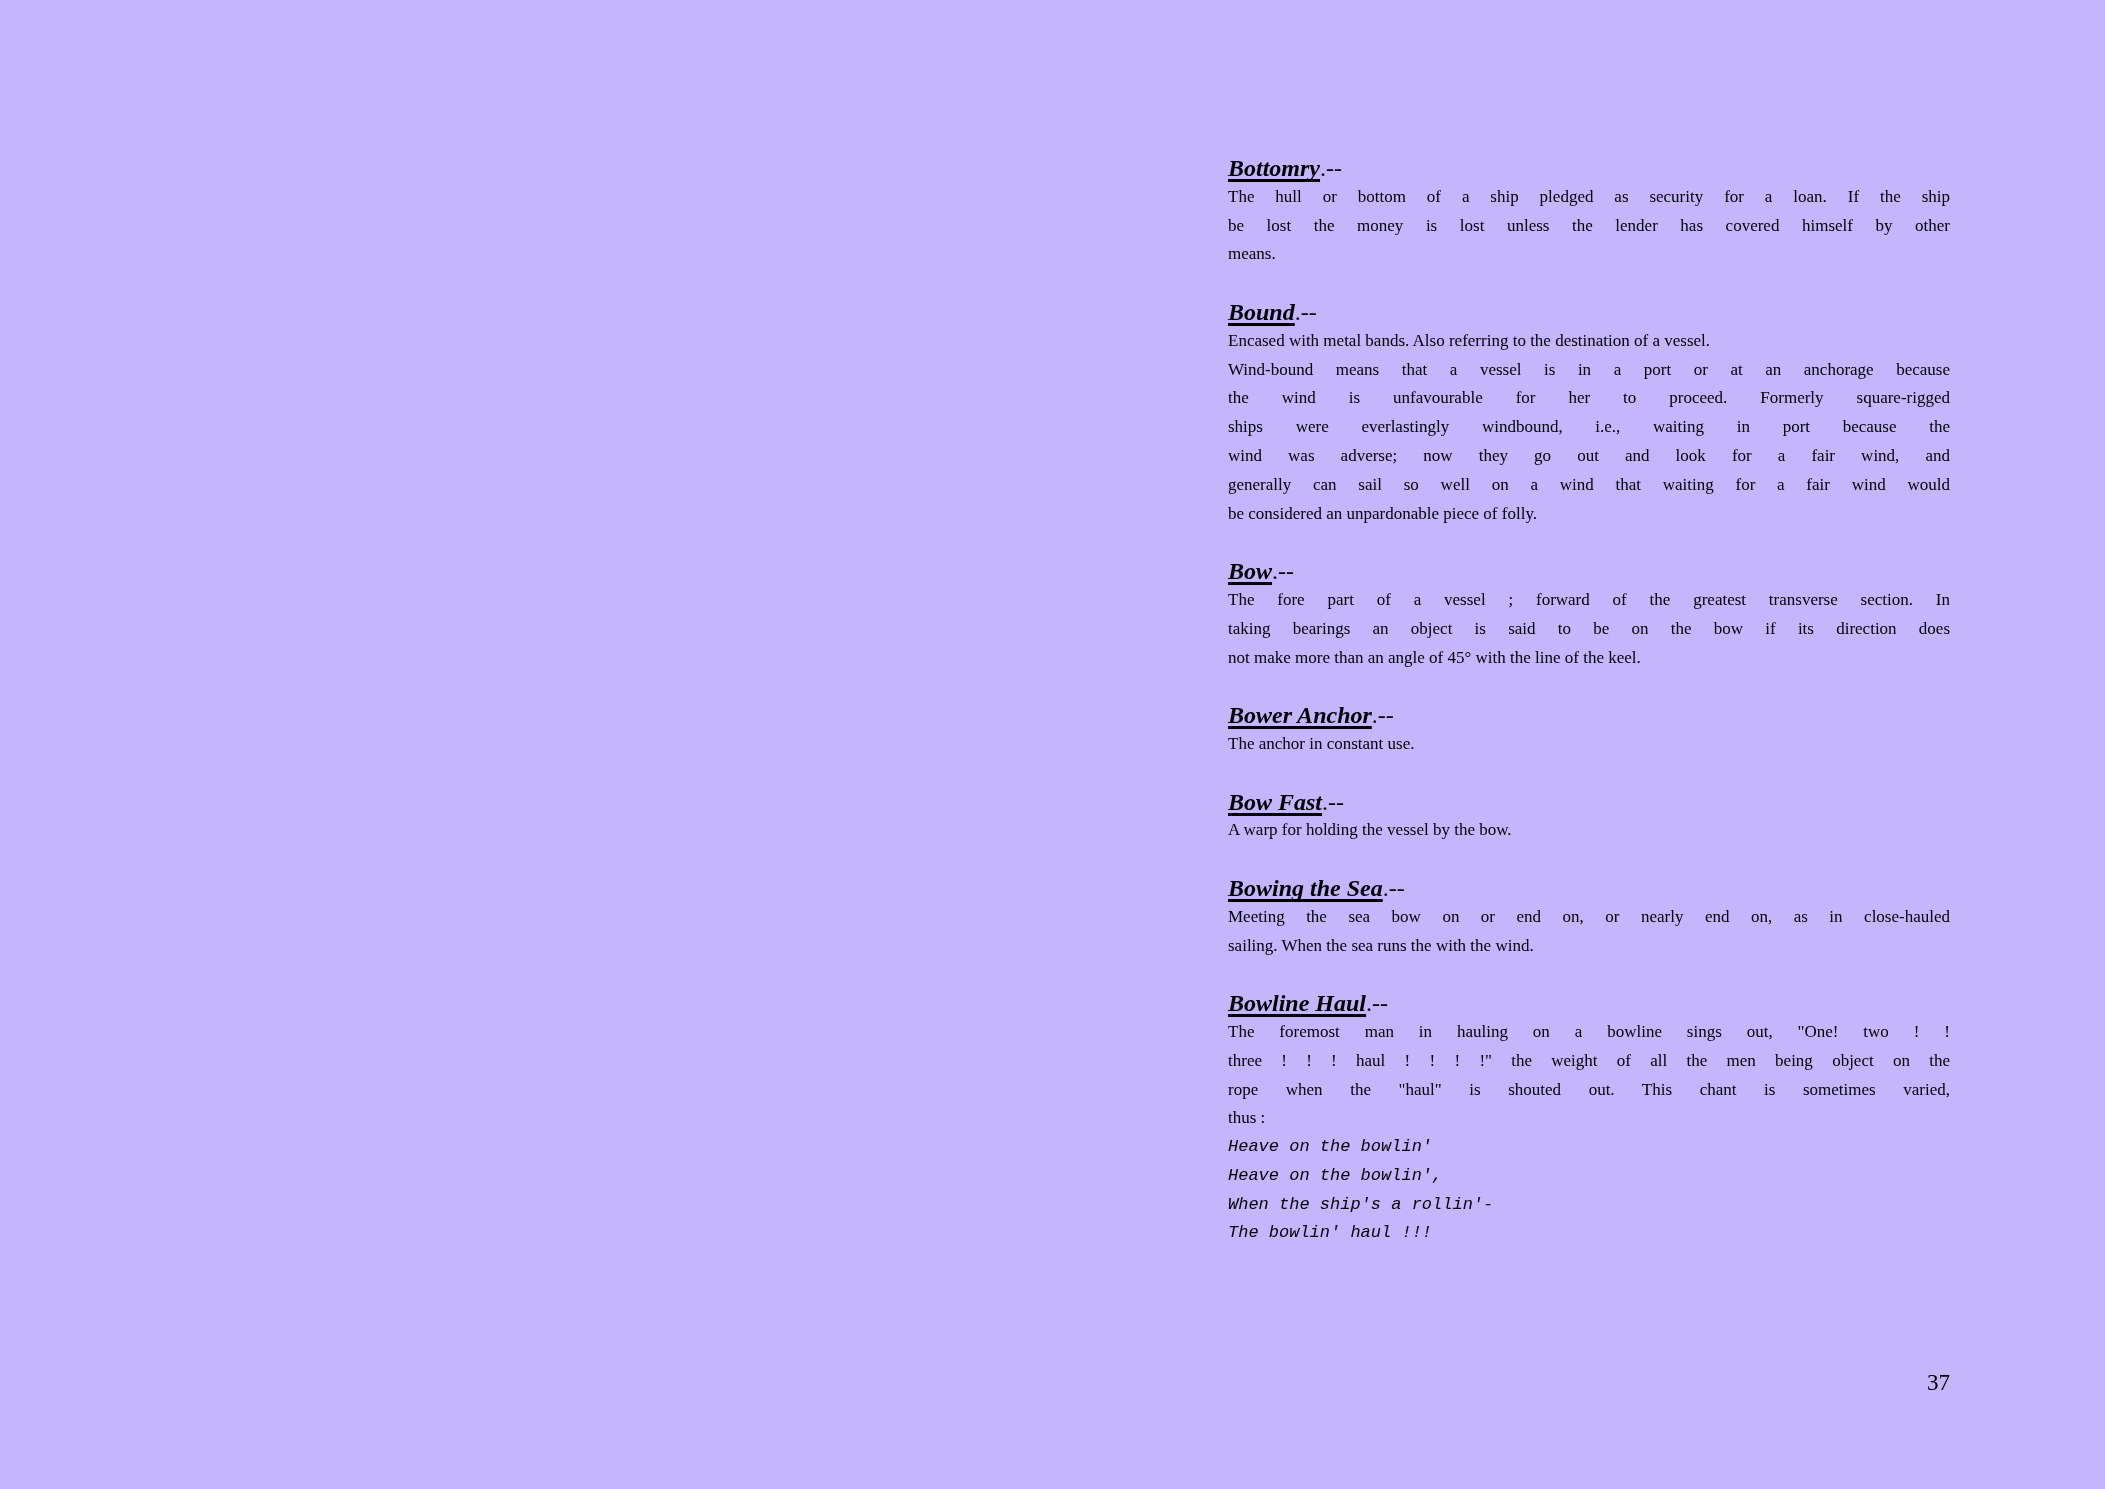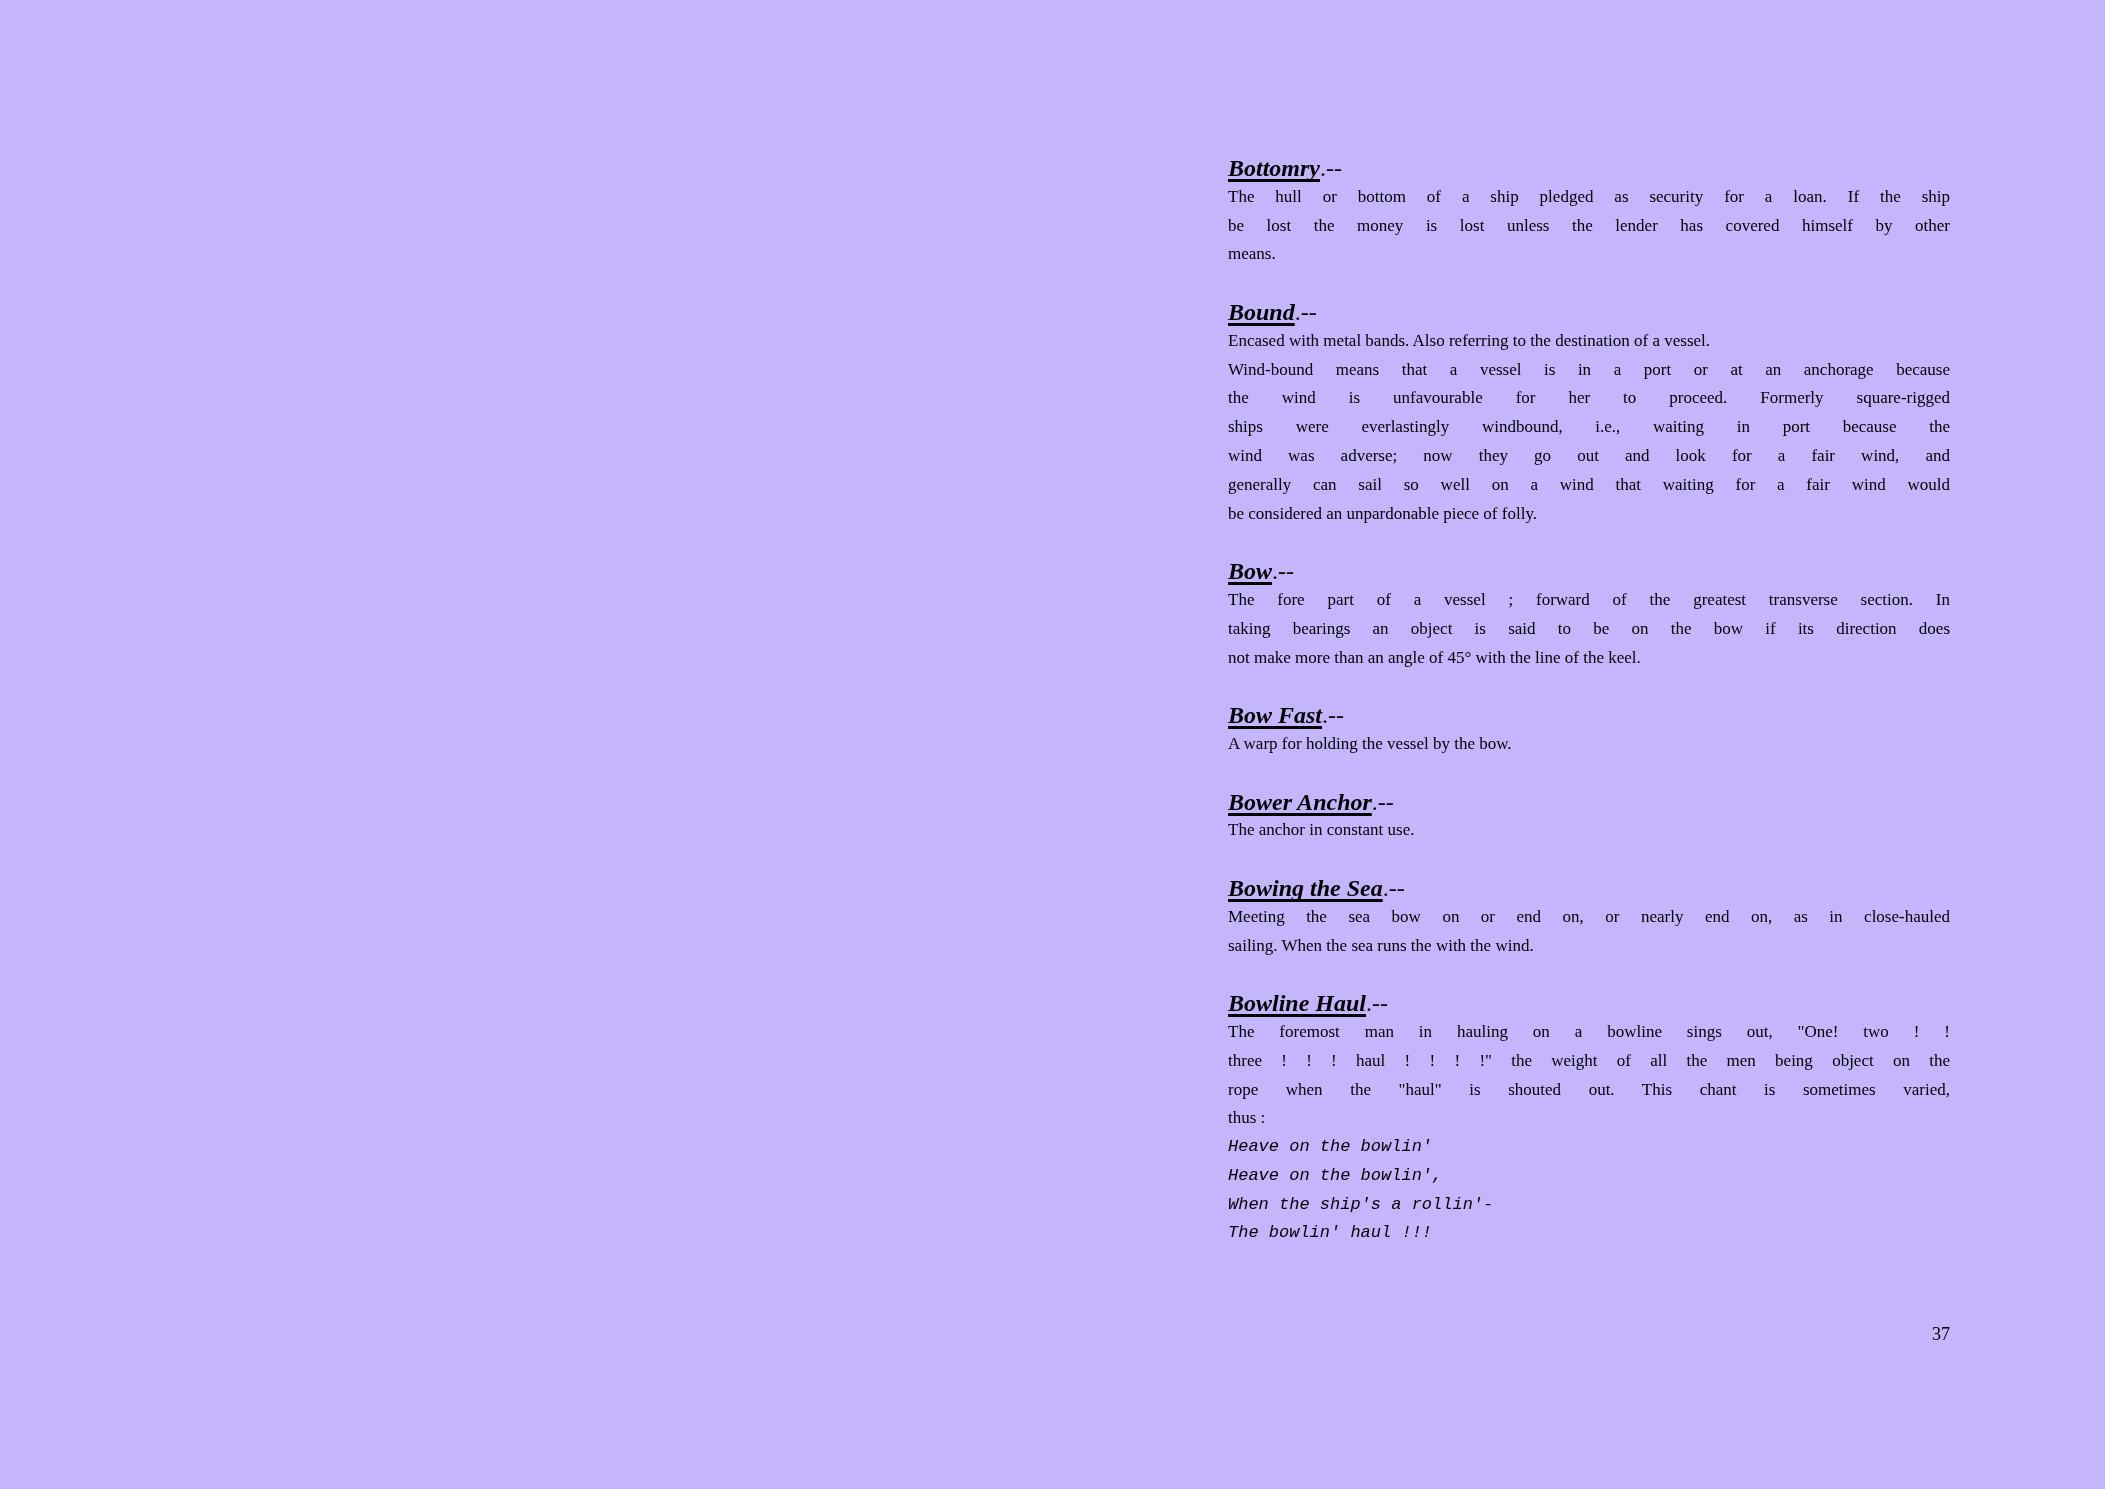--- a/index.html
+++ b/index.html
@@ -59,24 +59,24 @@
   .line.nj {
     white-space: nowrap;
   }
   .line.it {
     font-style: italic;
     font-family: Liberation Mono, monospace;
   }
   .page-number {
     position: absolute;
     left: 1228px;
-    top: 1320px;
+    top: 1369px;
     width: 722px;
     text-align: right;
-    font-size: 18px;
+    font-size: 23px;
     line-height: 28.8px;
   }
 </style>
 </head>
 <body>
 
 <div class="page">
   <div class="glossary-column">
       <section class="entry">
         <div class="heading"><span class="term">Bottomry</span><span class="sep">.--</span></div>
@@ -94,26 +94,26 @@
         <div class="line j">generally can sail so well on a wind that waiting for a fair wind would</div>
         <div class="line nj">be considered an unpardonable piece of folly.</div>
       </section>
       <section class="entry">
         <div class="heading"><span class="term">Bow</span><span class="sep">.--</span></div>
         <div class="line j">The fore part of a vessel ; forward of the greatest transverse section. In</div>
         <div class="line j">taking bearings an object is said to be on the bow if its direction does</div>
         <div class="line nj">not make more than an angle of 45° with the line of the keel.</div>
       </section>
       <section class="entry">
+        <div class="heading"><span class="term">Bower Anchor</span><span class="sep">.--</span></div>
+        <div class="line nj">The anchor in constant use.</div>
+      </section>
+      <section class="entry">
         <div class="heading"><span class="term">Bow Fast</span><span class="sep">.--</span></div>
         <div class="line nj">A warp for holding the vessel by the bow.</div>
-      </section>
-      <section class="entry">
-        <div class="heading"><span class="term">Bower Anchor</span><span class="sep">.--</span></div>
-        <div class="line nj">The anchor in constant use.</div>
       </section>
       <section class="entry">
         <div class="heading"><span class="term">Bowing the Sea</span><span class="sep">.--</span></div>
         <div class="line j">Meeting the sea bow on or end on, or nearly end on, as in close-hauled</div>
         <div class="line nj">sailing. When the sea runs the with the wind.</div>
       </section>
       <section class="entry">
         <div class="heading"><span class="term">Bowline Haul</span><span class="sep">.--</span></div>
         <div class="line j">The foremost man in hauling on a bowline sings out, "One! two ! !</div>
         <div class="line j">three ! ! ! haul ! ! ! !" the weight of all the men being object on the</div>

